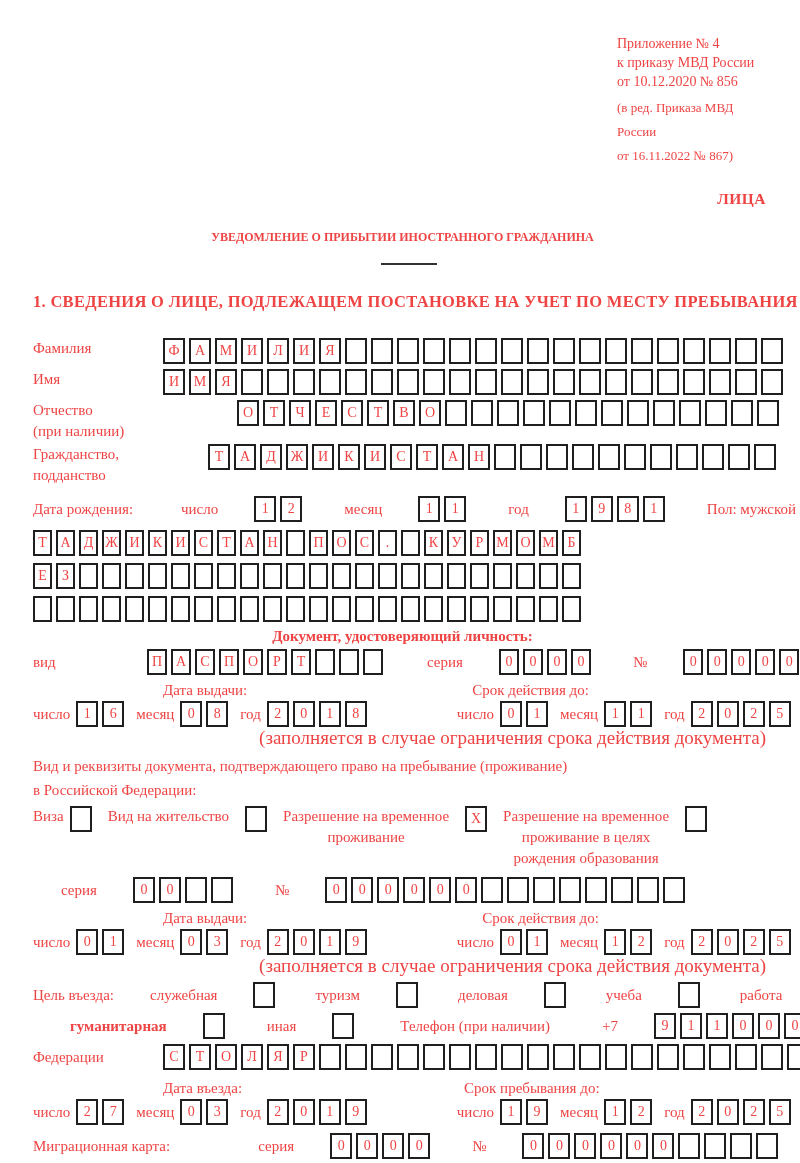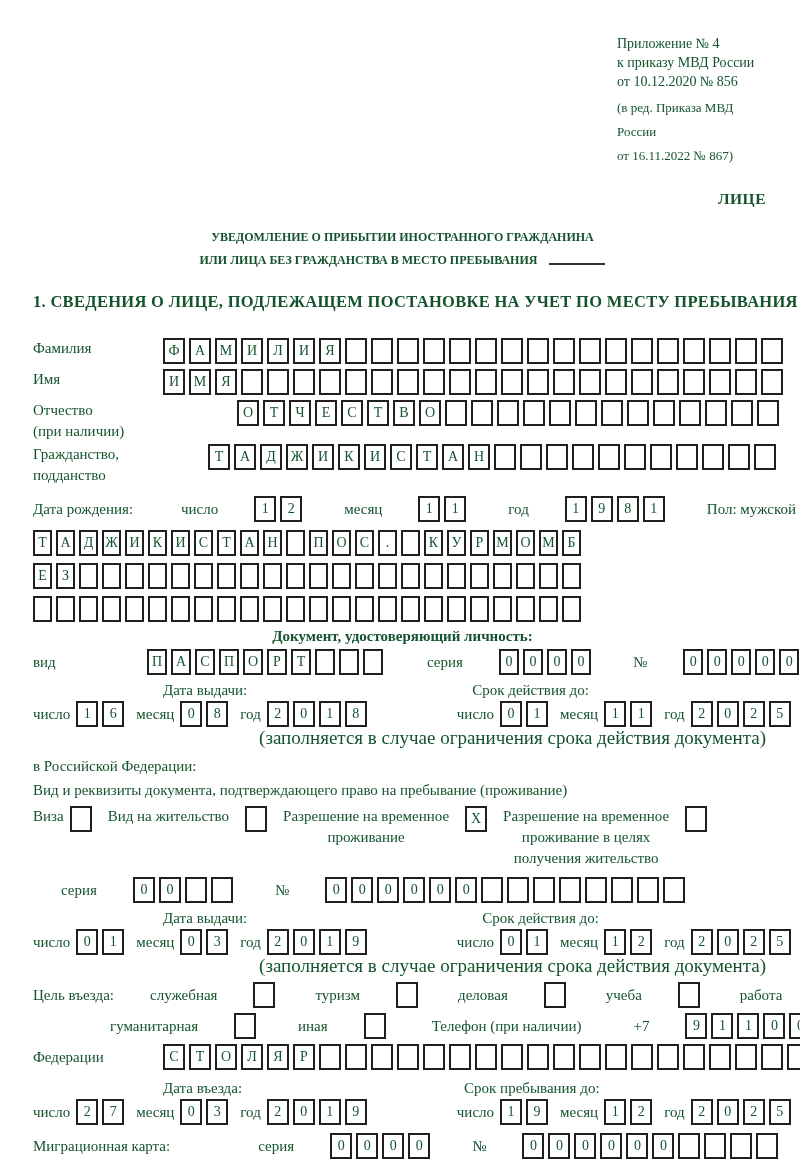--- a/index.html
+++ b/index.html
@@ -2,21 +2,21 @@
 <html><head>
 <meta charset="utf-8">
 <style>
   html,body{margin:0;padding:0;background:#ffffff;}
   .page{
     position:relative;
     width:800px;height:1163px;
     box-sizing:border-box;
     padding:34px 28px 0 33px;
     background:#fff;
-    color:#14532d;
+    color:#ef4444;
     font-family:"Liberation Serif","DejaVu Serif",serif;
     font-size:15px;
     overflow:hidden;
   }
   
   .hdr{margin-left:584px;line-height:19px;font-size:14px;}
   .hdr .small{font-size:13px;line-height:24px;}
   .hdr .gap{height:5px;}
   .forma{text-align:right;font-weight:bold;font-size:15.5px;margin:22px 6px 18px 0;letter-spacing:.5px;}
   
@@ -35,21 +35,21 @@
     border:2px solid #1f1f1f;margin-right:4px;
     font-size:14px;background:#fff;
   }
   .boxes.narrow .box{width:19px;}
   .boxes.mid .box{width:20px;}
   .cb{margin-right:0;}
   .w100{width:100px;} .w174{width:174px;} .w145{width:145px;} .w172{width:172px;} .w130{width:130px;} .w78{width:78px;}
   .stack{display:flex;flex-direction:column;row-gap:7px;}
   .center-b{text-align:center;font-weight:bold;font-size:15px;margin:6px 0 4px 0;}
   .dl{flex:none;line-height:26px;margin-right:6px;}
-  .ml8{margin-left:8px;} .ml10{margin-left:10px;} .ml12{margin-left:12px;} .ml16{margin-left:16px;} .ml52{margin-left:52px;} .ml56{margin-left:56px;} .ml89{margin-left:77px;} .ml28{margin-left:28px;}
+  .ml8{margin-left:8px;} .ml10{margin-left:10px;} .ml12{margin-left:12px;} .ml16{margin-left:16px;} .ml52{margin-left:52px;} .ml56{margin-left:56px;} .ml89{margin-left:37px;font-weight:bold;} .ml28{margin-left:28px;}
   .dgrp{display:flex;align-items:flex-start;}
   .subheads{display:flex;margin:2px 0 1px 0;line-height:20px;}
   .note{font-size:19px;text-align:right;padding-right:6px;margin:1px 0 7px 0;line-height:18px;}
   .intro{line-height:24px;}
   .chk-text{flex:none;text-align:center;line-height:21px;}
   .chk-row{display:flex;align-items:flex-start;margin:4px 0 8px 0;}
   .mb8{margin-bottom:8px;} .mb10{margin-bottom:10px;} .mb2{margin-bottom:2px;}
 </style>
 </head>
 <body>
@@ -57,26 +57,26 @@
 <div class="page">
 
   <div class="hdr">
     <div>Приложение № 4</div>
     <div>к приказу МВД России</div>
     <div>от 10.12.2020 № 856</div>
     <div class="gap"></div>
     <div class="small">(в ред. Приказа МВД России</div>
     <div class="small">от 16.11.2022 № 867)</div>
   </div>
-  <div class="forma">ЛИЦЕ</div>
+  <div class="forma">ЛИЦА</div>
 
   <div class="title">
     <div>УВЕДОМЛЕНИЕ О ПРИБЫТИИ ИНОСТРАННОГО ГРАЖДАНИНА</div>
     <div>
-      <span>ИЛИ ЛИЦА БЕЗ ГРАЖДАНСТВА В МЕСТО ПРЕБЫВАНИЯ</span><span class="blank-line"></span>
+      <span class="blank-line"></span>
     </div>
   </div>
 
   <div class="sec-heading">1. СВЕДЕНИЯ О ЛИЦЕ, ПОДЛЕЖАЩЕМ ПОСТАНОВКЕ НА УЧЕТ ПО МЕСТУ ПРЕБЫВАНИЯ</div>
 
   <div class="row">
     <div class="lbl w100">Фамилия</div>
     <div class="boxes">
         <span class="box">Ф</span>
         <span class="box">А</span>
@@ -380,36 +380,36 @@
       <span class="boxes">
           <span class="box">2</span>
           <span class="box">0</span>
           <span class="box">2</span>
           <span class="box">5</span>
         </span>
     </span>
   </div>
   <div class="note">(заполняется в случае ограничения срока действия документа)</div>
 
+  <div class="intro">Вид и реквизиты документа, подтверждающего право на пребывание (проживание)</div>
   <div class="intro">в Российской Федерации:</div>
-  <div class="intro">Вид и реквизиты документа, подтверждающего право на пребывание (проживание)</div>
   <div class="chk-row">
     <span class="chk-text">Виза</span>
     <span class="box cb" style="margin-left:6px"></span>
     <span class="chk-text ml16">Вид на жительство</span>
     <span class="box cb ml16"></span>
     <span class="chk-text ml16">
       <span style="display:block">Разрешение на временное</span>
       <span style="display:block">проживание</span>
     </span>
     <span class="box cb ml16">X</span>
     <span class="chk-text ml16">
       <span style="display:block">Разрешение на временное</span>
       <span style="display:block">проживание в целях</span>
-      <span style="display:block">получения жительство</span>
+      <span style="display:block">рождения образования</span>
     </span>
     <span class="box cb ml16"></span>
   </div>
   <div class="row">
     <span class="dl ml28">серия</span>
     <span class="boxes">
         <span class="box">0</span>
         <span class="box">0</span>
         <span class="box"></span>
         <span class="box"></span>

